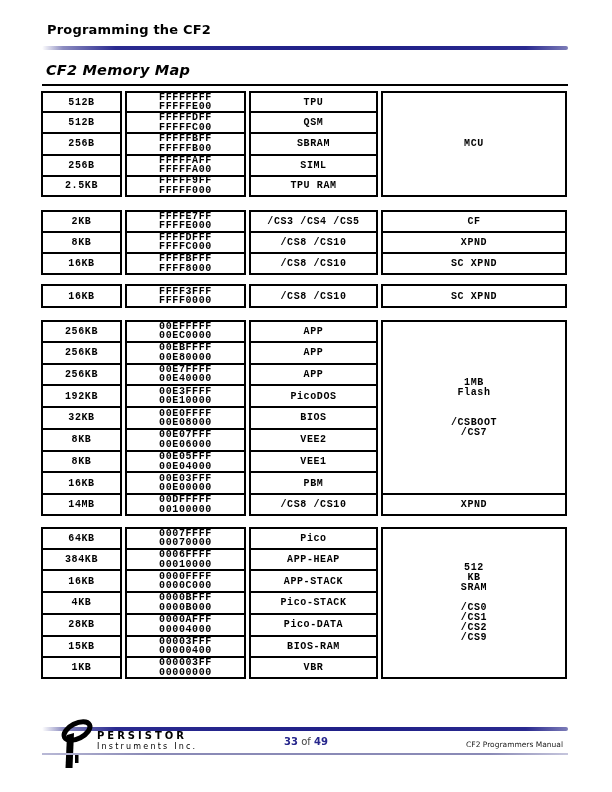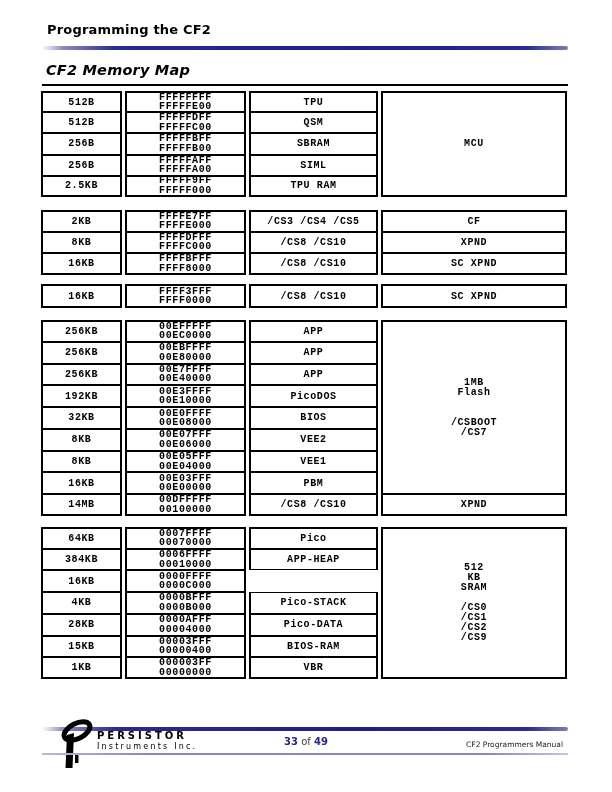--- a/index.html
+++ b/index.html
@@ -318,20 +318,23 @@
         <div class="cell" style="grid-area: 2 / 3;">
           <span>APP-HEAP</span>
         </div>
         <div class="cell" style="grid-area: 3 / 1;">
           <span>16KB</span>
         </div>
         <div class="cell" style="grid-area: 3 / 2;">
           <div class="addr-line">0000FFFF</div>
           <div class="addr-line">0000C000</div>
         </div>
+        <div class="cell" style="grid-area: 3 / 3;">
+          <span>APP-STACK</span>
+        </div>
         <div class="cell" style="grid-area: 4 / 1;">
           <span>4KB</span>
         </div>
         <div class="cell" style="grid-area: 4 / 2;">
           <div class="addr-line">0000BFFF</div>
           <div class="addr-line">0000B000</div>
         </div>
         <div class="cell" style="grid-area: 4 / 3;">
           <span>Pico-STACK</span>
         </div>

